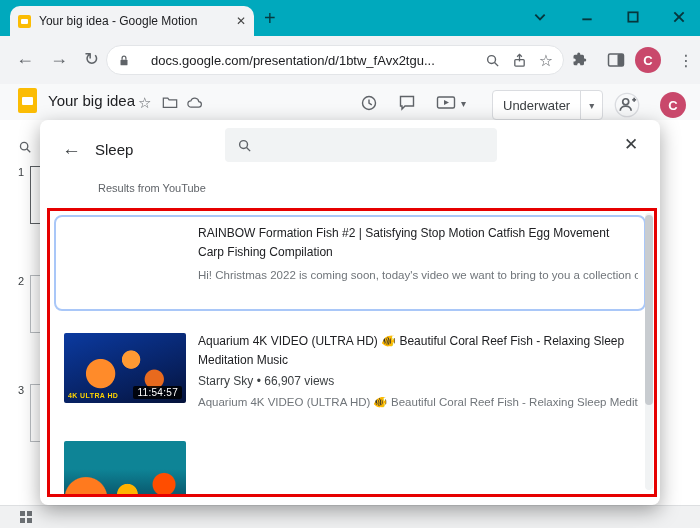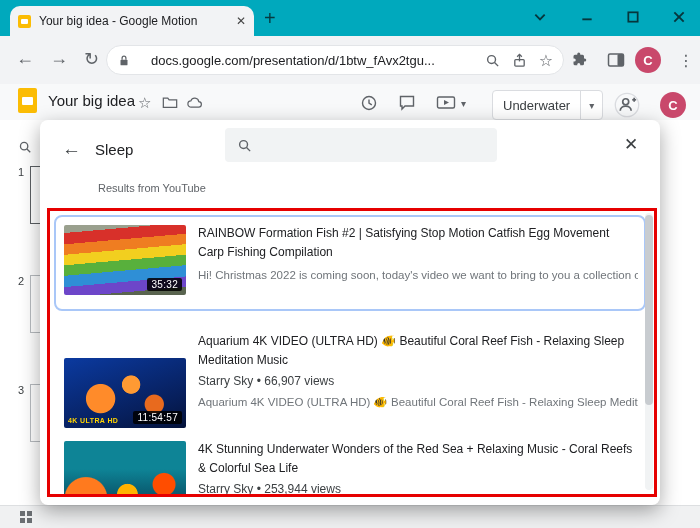--- a/index.html
+++ b/index.html
@@ -63,21 +63,21 @@
 
   .annotation{position:absolute;left:7px;top:88px;width:604px;height:283px;border:3px solid #E60000;overflow:hidden;background:#fff;}
   .result{position:absolute;left:4px;width:592px;height:96px;border:2px solid transparent;border-radius:8px;box-sizing:border-box;}
   .result.selected{border-color:#A9C7F8;}
   .thumb{position:absolute;left:8px;top:8px;width:122px;height:70px;border-radius:2px;overflow:hidden;}
   .thumb1{background:linear-gradient(175deg,#9aa08e 0 10%,#d8302a 10% 24%,#ef7d21 24% 37%,#f2cf1f 37% 50%,#58b03c 50% 63%,#2f8fd6 63% 77%,#6d46c9 77% 90%,#59644f 90% 100%);}
   .thumb2{background:
       radial-gradient(circle at 30% 58%,#ff8b2a 0 15%,rgba(0,0,0,0) 16%),
       radial-gradient(circle at 55% 38%,#ff9a33 0 11%,rgba(0,0,0,0) 12%),
       radial-gradient(circle at 74% 66%,#e86a1e 0 9%,rgba(0,0,0,0) 10%),
-      linear-gradient(160deg,#0b3aa0,#071f5c 70%,#04123a); margin-top: 25px;}
+      linear-gradient(160deg,#0b3aa0,#071f5c 70%,#04123a);}
   .thumb3{background:
       radial-gradient(circle at 18% 82%,#ff7a1e 0 18%,rgba(0,0,0,0) 19%),
       radial-gradient(circle at 52% 76%,#ffb300 0 12%,rgba(0,0,0,0) 13%),
       radial-gradient(circle at 82% 62%,#ff4d00 0 10%,rgba(0,0,0,0) 11%),
       linear-gradient(180deg,#0e8496 0 40%,#0a5f74 72%,#31404a);}
   .duration{position:absolute;right:4px;bottom:4px;background:rgba(0,0,0,.85);color:#fff;font-size:10px;
             padding:1px 4px;border-radius:2px;letter-spacing:.3px;}
   .duration:empty{display:none;}
   .thumb-logo{position:absolute;left:4px;bottom:4px;color:#ffd400;font-size:7px;font-weight:bold;letter-spacing:.4px;}
   .rtext{position:absolute;left:142px;top:7px;width:440px;}
@@ -251,24 +251,20 @@
       </span>
     </div>
 
     <span class="dlg-close">✕</span>
 
     <div class="results-caption">Results from YouTube</div>
 
     <div class="annotation">
 
       <div class="result selected" style="top:4px;">
-        <div class="thumb thumb1">
-          <span class="thumb-logo"></span>
-          <span class="duration">35:32</span>
-        </div>
         <div class="rtext">
           <div class="rtitle">RAINBOW Formation Fish #2 | Satisfying Stop Motion Catfish Egg Movement Carp Fishing Compilation</div>
           <div class="rdesc">Hi! Christmas 2022 is coming soon, today's video we want to bring to you a collection o...</div>
         </div>
       </div>
 
       <div class="result" style="top:112px;">
         <div class="thumb thumb2">
           <span class="thumb-logo">4K ULTRA HD</span>
           <span class="duration">11:54:57</span>
@@ -278,25 +274,20 @@
           <div class="rby">Starry Sky • 66,907 views</div>
           <div class="rdesc">Aquarium 4K VIDEO (ULTRA HD) 🐠 Beautiful Coral Reef Fish - Relaxing Sleep Meditati...</div>
         </div>
       </div>
 
       <div class="result" style="top:220px;">
         <div class="thumb thumb3">
           <span class="thumb-logo"></span>
 
         </div>
-        <div class="rtext">
-          <div class="rtitle">4K Stunning Underwater Wonders of the Red Sea + Relaxing Music - Coral Reefs &amp; Colorful Sea Life</div>
-          <div class="rby">Starry Sky • 253,944 views</div>
-
-        </div>
       </div>
 
       <div class="dlg-scrollbar">
         <span class="dlg-scrollthumb"></span>
       </div>
     </div>
   </div>
 
 </div>
 

